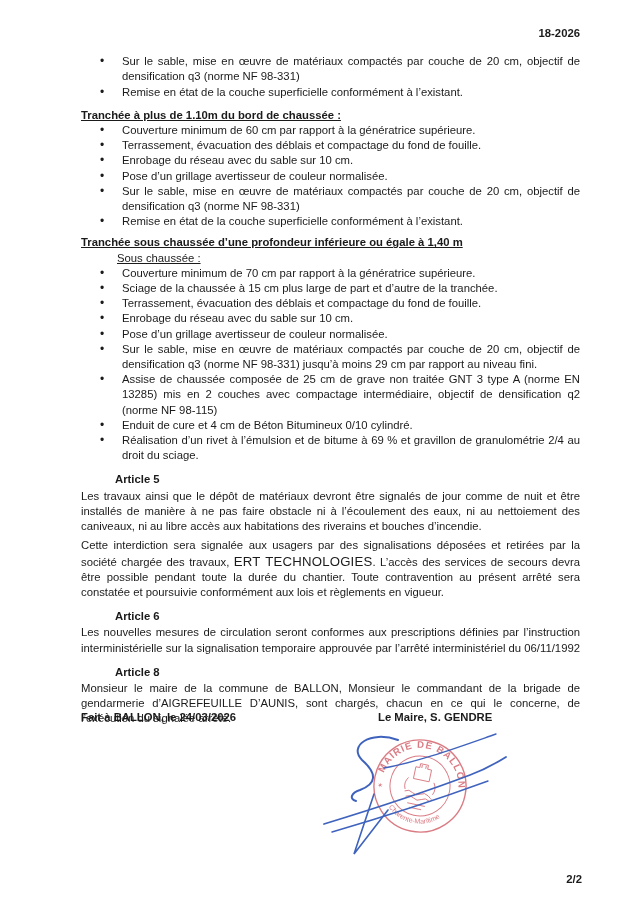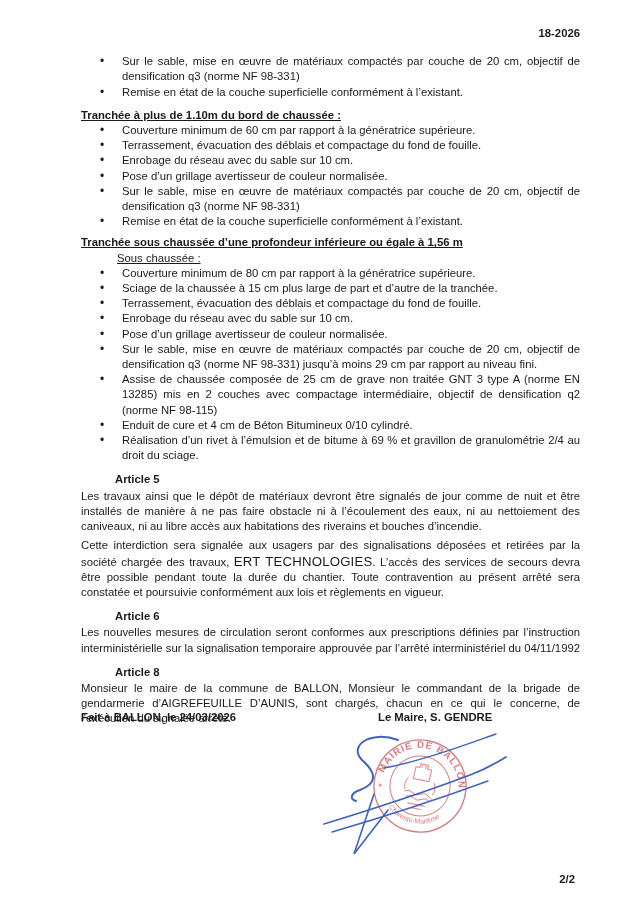--- a/index.html
+++ b/index.html
@@ -34,21 +34,21 @@
   .sec-heading.mt { margin-top: 6px; }
   .sub-heading { text-decoration: underline; margin-left: 36px; }
   .article-title { font-weight: bold; margin: 9px 0 1px 34px; }
   .article p { text-align: justify; }
   .article p + p { margin-top: 4px; }
   .company { font-size: 13.2px; letter-spacing: 0.2px; }
   .closing { position: absolute; left: 81px; top: 710px; width: 499px; height: 16px; }
   .closing .place-date { position: absolute; left: 0; top: 0; font-weight: bold; }
   .closing .signer { position: absolute; left: 277px; top: 0; font-weight: bold; padding-left: 20px; }
   .seal-wrap { position: absolute; left: 318px; top: 726px; width: 220px; height: 150px; }
-  .page-num { position: absolute; right: 42px; top: 872px; font-weight: bold; }
+  .page-num { position: absolute; right: 35px; top: 872px; font-weight: bold; }
 </style>
 </head>
 <body>
 
 <div class="page">
 
   <div class="doc-ref">18-2026</div>
 
   <ul class="bullets intro">
     <li>Sur le sable, mise en œuvre de matériaux compactés par couche de 20 cm, objectif de densification q3 (norme NF 98-331)</li>
@@ -58,43 +58,43 @@
   <div class="sec-heading">Tranchée à plus de 1.10m du bord de chaussée :</div>
   <ul class="bullets">
     <li>Couverture minimum de 60 cm par rapport à la génératrice supérieure.</li>
     <li>Terrassement, évacuation des déblais et compactage du fond de fouille.</li>
     <li>Enrobage du réseau avec du sable sur 10 cm.</li>
     <li>Pose d’un grillage avertisseur de couleur normalisée.</li>
     <li>Sur le sable, mise en œuvre de matériaux compactés par couche de 20 cm, objectif de densification q3 (norme NF 98-331)</li>
     <li>Remise en état de la couche superficielle conformément à l’existant.</li>
   </ul>
 
-  <div class="sec-heading mt">Tranchée sous chaussée d’une profondeur inférieure ou égale à 1,56 m</div>
+  <div class="sec-heading mt">Tranchée sous chaussée d’une profondeur inférieure ou égale à 1,40 m</div>
   <div class="sub-heading">Sous chaussée :</div>
   <ul class="bullets">
-    <li>Couverture minimum de 80 cm par rapport à la génératrice supérieure.</li>
+    <li>Couverture minimum de 70 cm par rapport à la génératrice supérieure.</li>
     <li>Sciage de la chaussée à 15 cm plus large de part et d’autre de la tranchée.</li>
     <li>Terrassement, évacuation des déblais et compactage du fond de fouille.</li>
     <li>Enrobage du réseau avec du sable sur 10 cm.</li>
     <li>Pose d’un grillage avertisseur de couleur normalisée.</li>
     <li>Sur le sable, mise en œuvre de matériaux compactés par couche de 20 cm, objectif de densification q3 (norme NF 98-331) jusqu’à moins 29 cm par rapport au niveau fini.</li>
     <li>Assise de chaussée composée de 25 cm de grave non traitée GNT 3 type A (norme EN 13285) mis en 2 couches avec compactage intermédiaire, objectif de densification q2 (norme NF 98-115)</li>
     <li>Enduit de cure et 4 cm de Béton Bitumineux 0/10 cylindré.</li>
     <li>Réalisation d’un rivet à l’émulsion et de bitume à 69 % et gravillon de granulométrie 2/4 au droit du sciage.</li>
   </ul>
 
   <div class="article">
     <div class="article-title">Article 5</div>
     <p>Les travaux ainsi que le dépôt de matériaux devront être signalés de jour comme de nuit et être installés de manière à ne pas faire obstacle ni à l’écoulement des eaux, ni au nettoiement des caniveaux, ni au libre accès aux habitations des riverains et bouches d’incendie.</p>
     <p><span>Cette interdiction sera signalée aux usagers par des signalisations déposées et retirées par la société chargée des travaux, </span><span class="company">ERT TECHNOLOGIES</span><span>. L’accès des services de secours devra être possible pendant toute la durée du chantier. Toute contravention au présent arrêté sera constatée et poursuivie conformément aux lois et règlements en vigueur.</span></p>
   </div>
 
   <div class="article">
     <div class="article-title">Article 6</div>
-    <p>Les nouvelles mesures de circulation seront conformes aux prescriptions définies par l’instruction interministérielle sur la signalisation temporaire approuvée par l’arrêté interministériel du 04/11/1992</p>
+    <p>Les nouvelles mesures de circulation seront conformes aux prescriptions définies par l’instruction interministérielle sur la signalisation temporaire approuvée par l’arrêté interministériel du 06/11/1992</p>
   </div>
 
 
   <div class="article">
     <div class="article-title">Article 8</div>
     <p>Monsieur le maire de la commune de BALLON, Monsieur le commandant de la brigade de gendarmerie d’AIGREFEUILLE D’AUNIS, sont chargés, chacun en ce qui le concerne, de l’exécution du signalée arrêté.</p>
   </div>
 
   <div class="closing">
     <span class="place-date">Fait à BALLON, le 24/03/2026</span>

